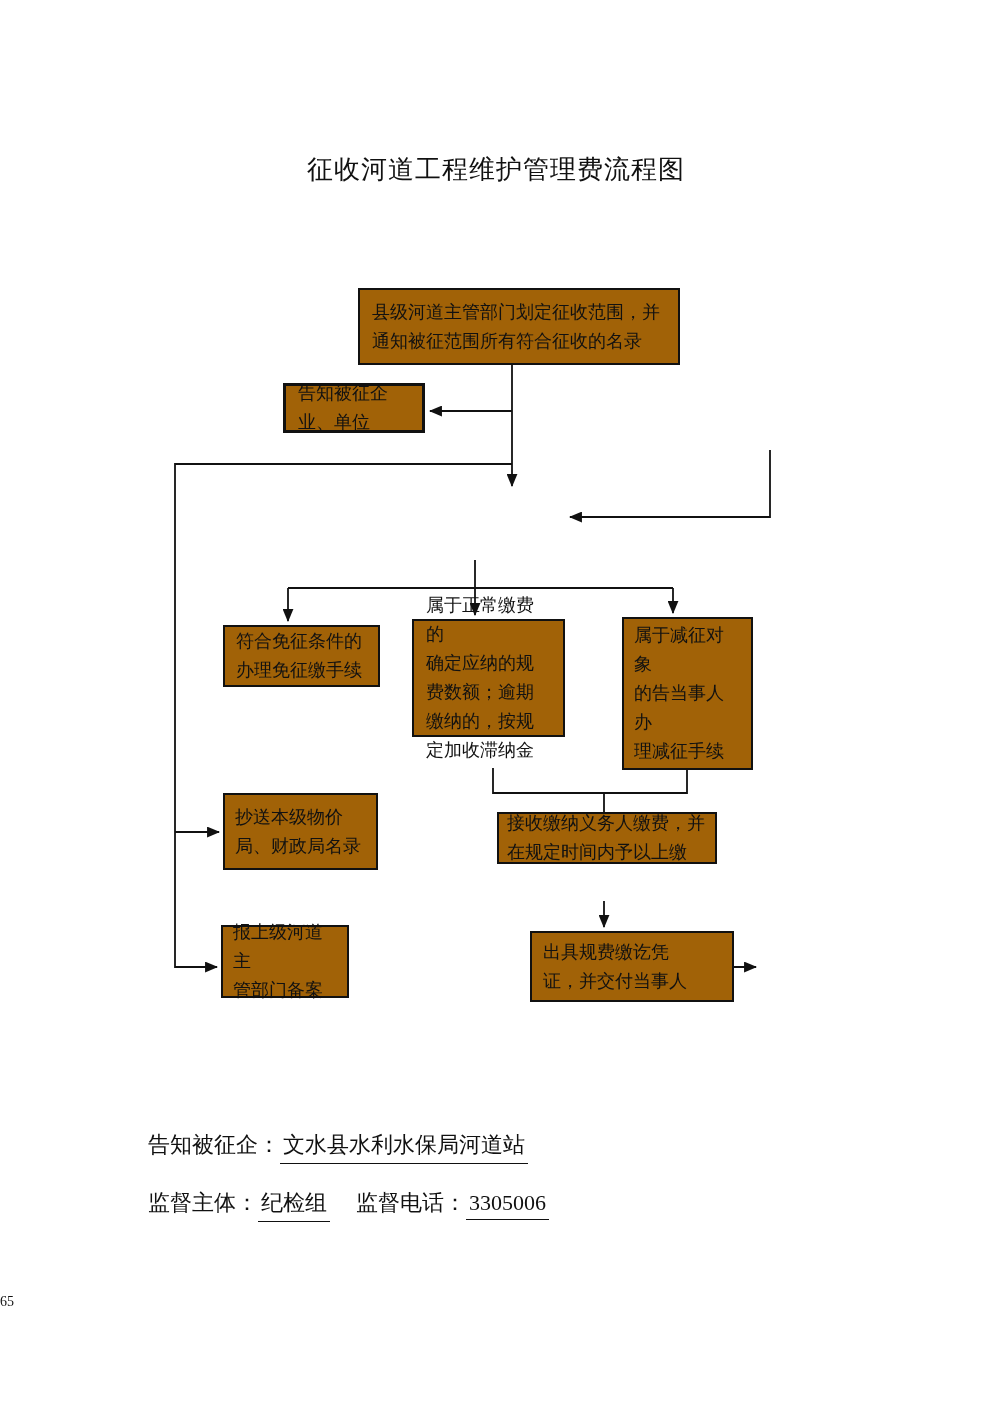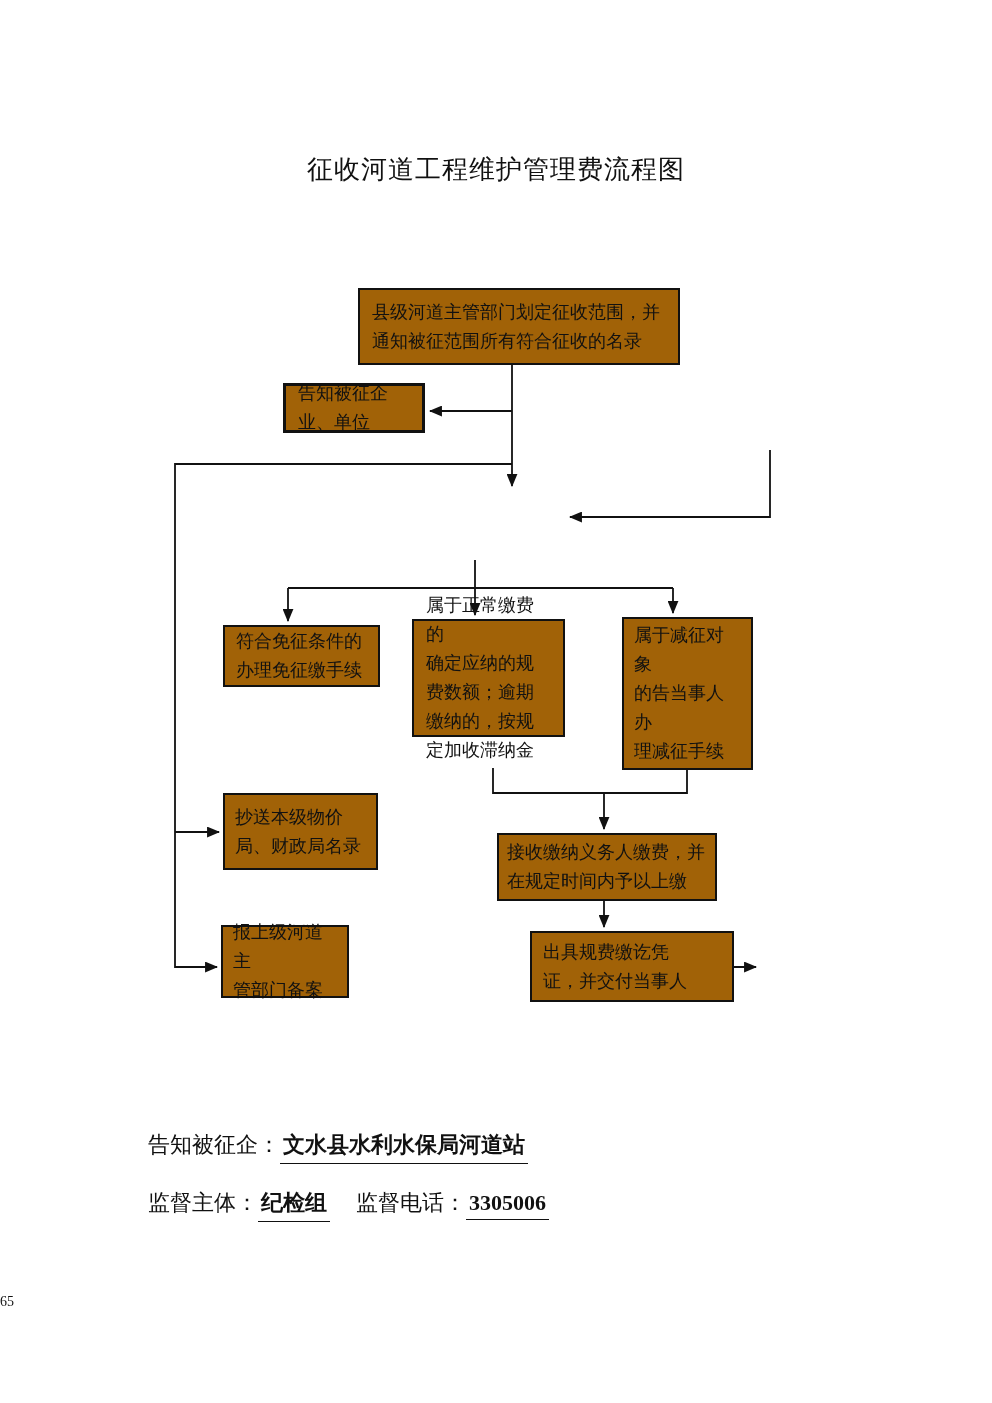--- a/index.html
+++ b/index.html
@@ -35,33 +35,32 @@
   .node.heavy{border-width:3px;}
   .node.designate{left:358px;top:288px;width:322px;height:77px;padding:0 12px;}
   .node.notify{left:283px;top:383px;width:142px;height:50px;padding:0 12px;}
   .node.fee-payer{left:645px;top:388px;width:258px;height:62px;padding:0 11px;}
   .node.entrust{left:417px;top:491px;width:148px;height:69px;}
   .node.exempt{left:223px;top:625px;width:157px;height:62px;padding:0 11px;}
   .node.normal{left:412px;top:619px;width:153px;height:118px;padding:0 12px;}
   .node.reduce{left:622px;top:617px;width:131px;height:153px;padding:0 10px;}
   .node.copy{left:223px;top:793px;width:155px;height:77px;padding:0 10px;}
   .node.report{left:221px;top:925px;width:128px;height:73px;padding:0 10px;}
-  .node.receive{left:497px;top:833px;width:220px;height:68px;}
+  .node.receive{left:497px;top:812px;width:220px;height:52px;}
   .node.receipt{left:530px;top:931px;width:204px;height:71px;padding:0 11px;}
   .node.tax{left:760px;top:929px;width:182px;height:74px;}
   .footer{
     position:absolute;left:148px;top:1130px;
     font-size:22px;
   }
   .footer .row{margin-bottom:24px;white-space:nowrap;}
   .uline{
     display:inline-block;
     border-bottom:1.6px solid #111;
     padding:0 3px 3px 3px;
-    font-weight:bold;
   }
   .phone-label{margin-left:26px;}
   .page-number{
     position:absolute;left:0;top:1294px;width:100%;
     font-size:14px;
   }
 </style>
 </head>
 <body>
 

